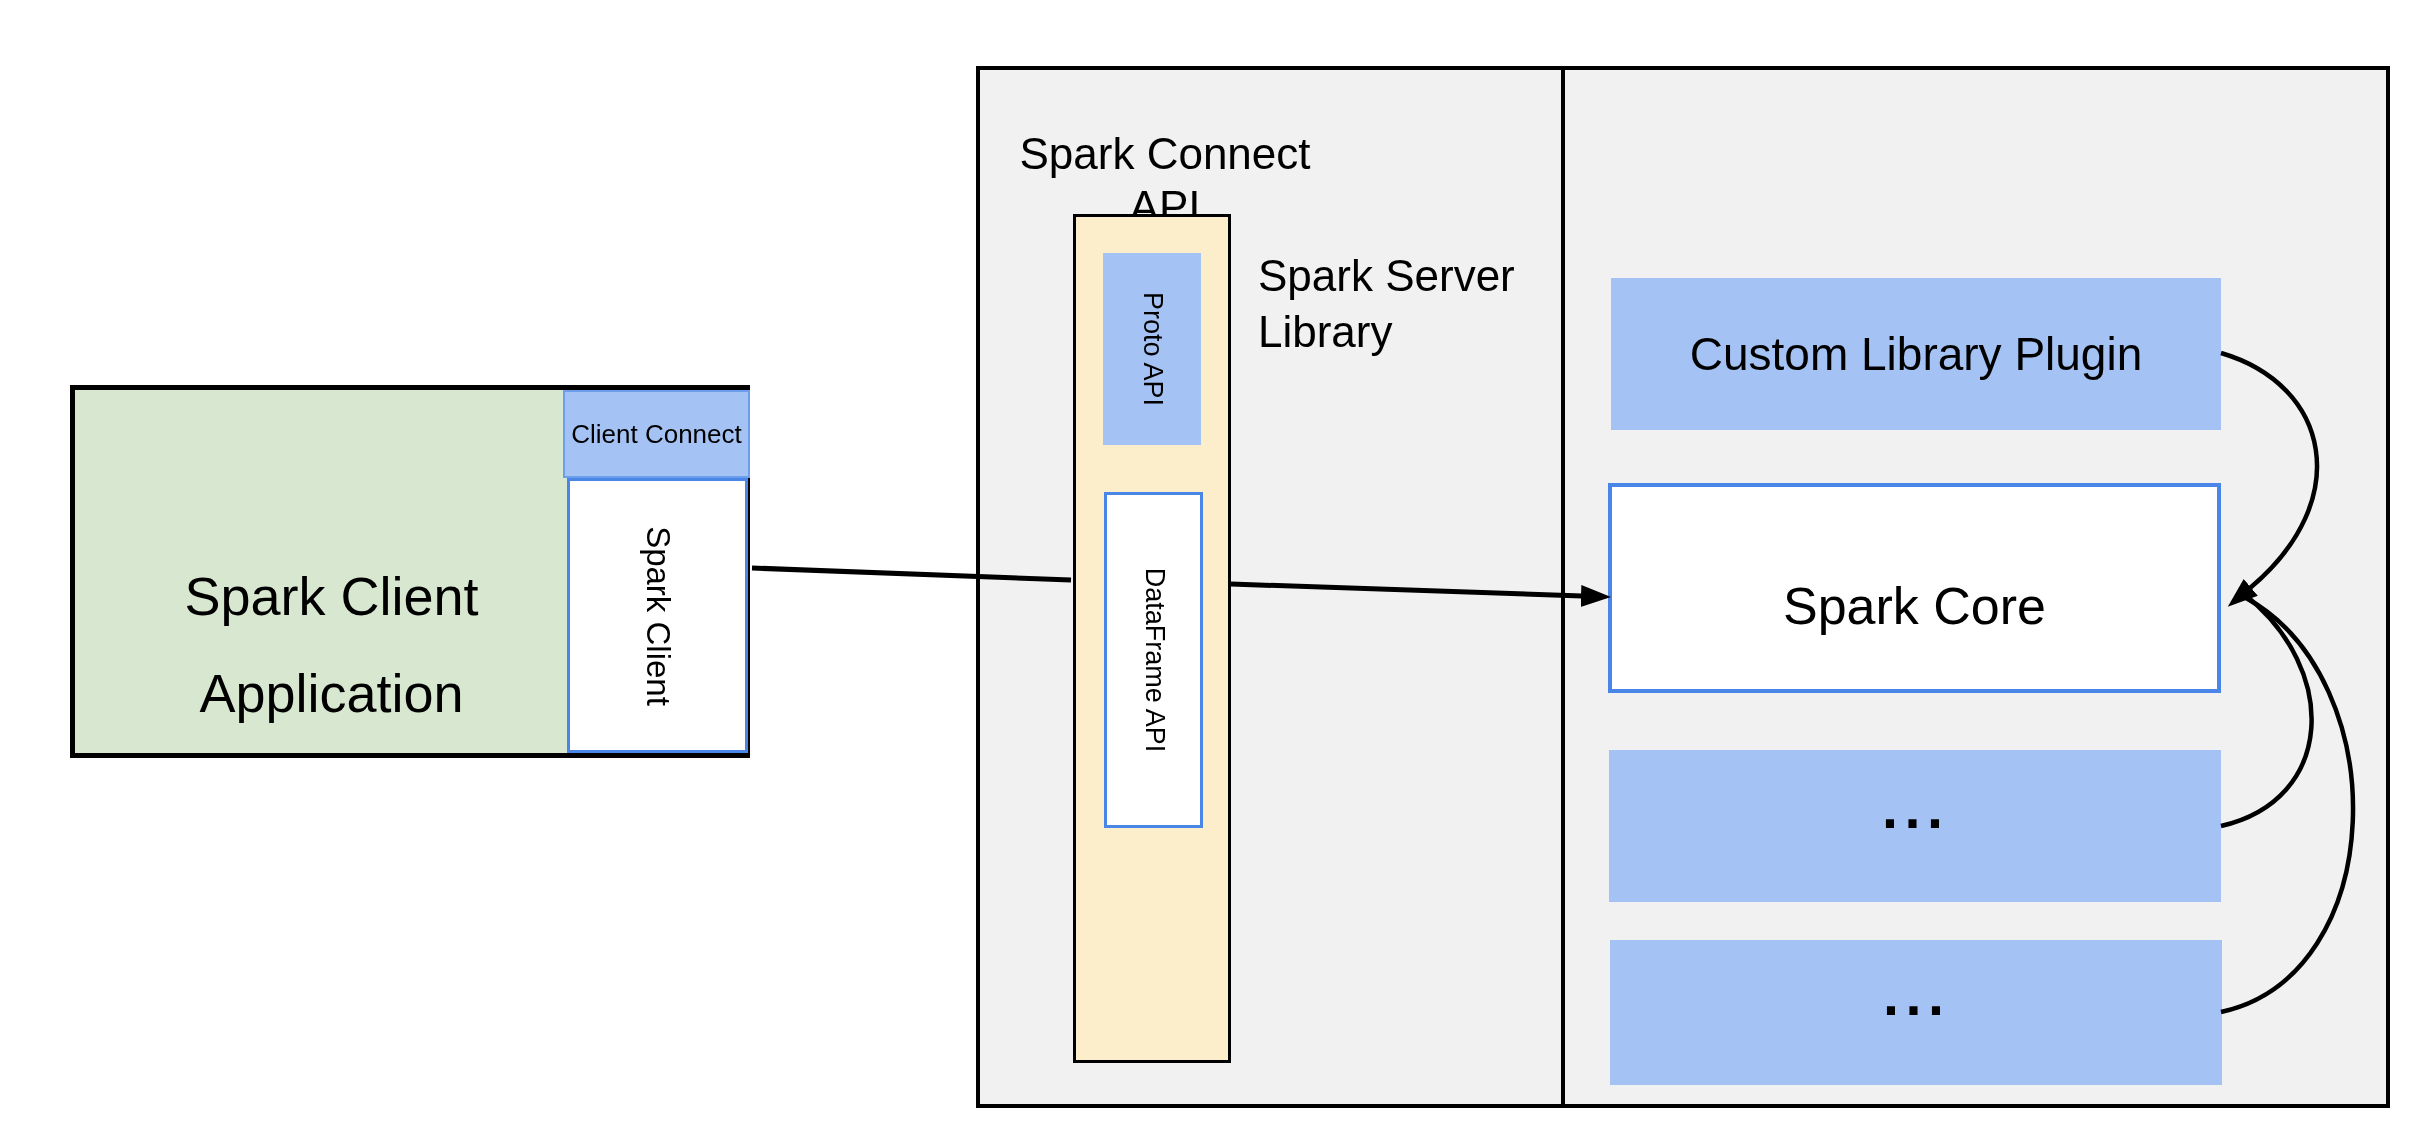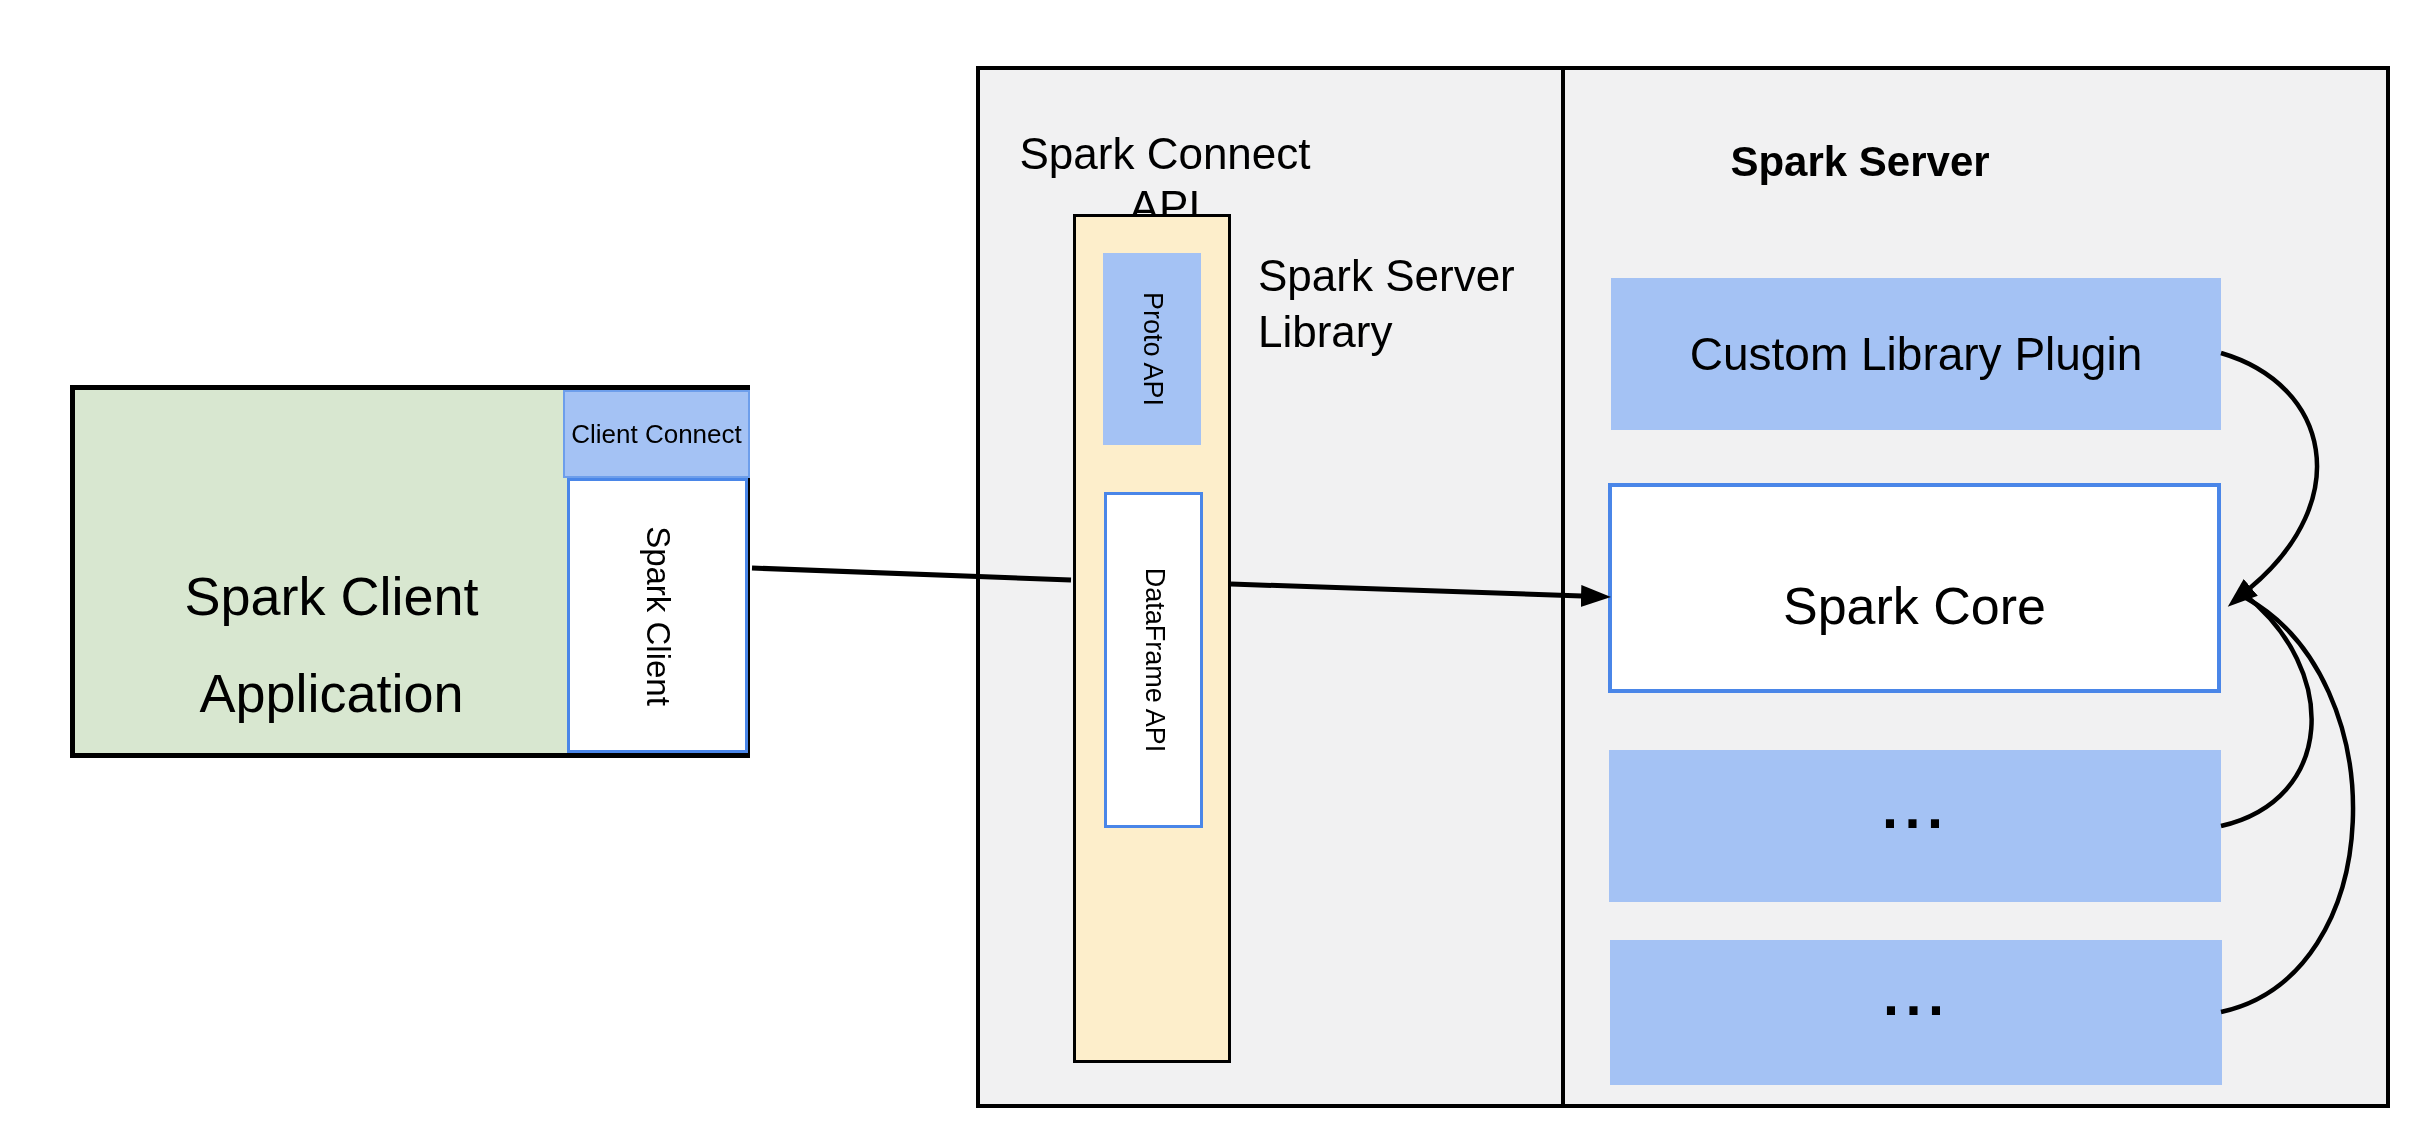--- a/index.html
+++ b/index.html
@@ -63,21 +63,20 @@
   <div class="abs blue-box" style="left:1103px; top:253px; width:98px; height:192px;">
     <span class="vtext vt-small">Proto API</span>
   </div>
 
   <div class="abs white-blue" style="left:1104px; top:492px; width:99px; height:336px; border-width:3px;">
     <span class="vtext vt-small">DataFrame API</span>
   </div>
 
   <div class="abs server-library-label" style="left:1258px; top:248px;">Spark Server Library</div>
 
-  <div class="abs server-title" style="left:1660px; top:138px;">Spark Server</div>
 
   <div class="abs blue-box center-label" style="left:1611px; top:278px; width:610px; height:152px;">
     <span class="plugin-label">Custom Library Plugin</span>
   </div>
 
   <div class="abs core-box center-label" style="left:1608px; top:483px; width:613px; height:210px;">
     <span class="core-label">Spark Core</span>
   </div>
 
   <div class="abs blue-box center-label" style="left:1609px; top:750px; width:612px; height:152px;">

